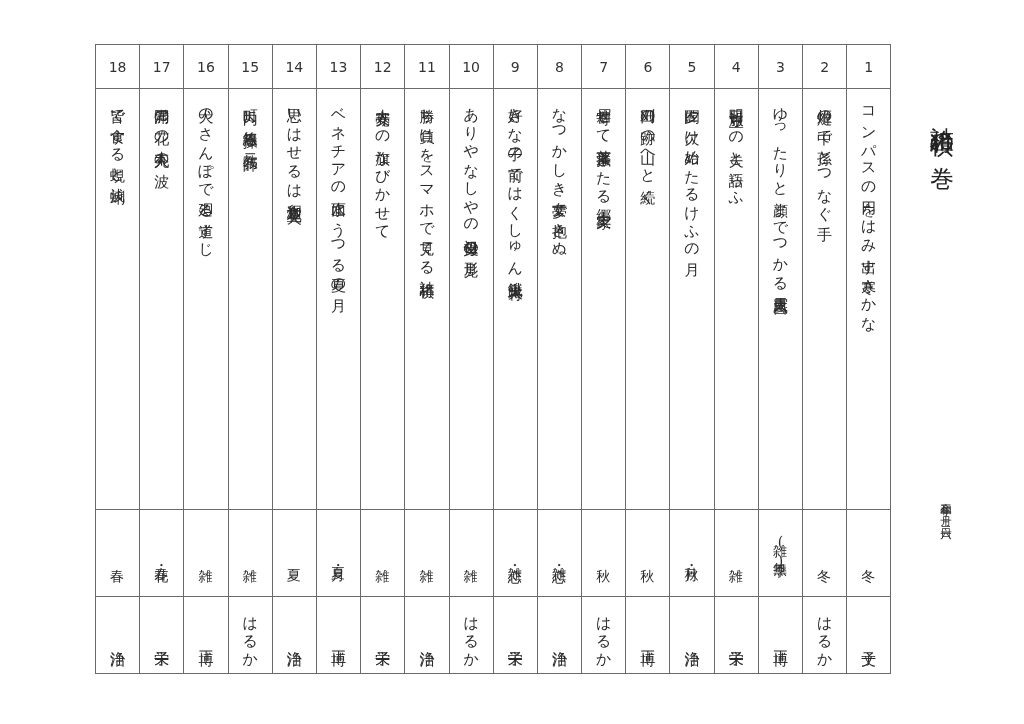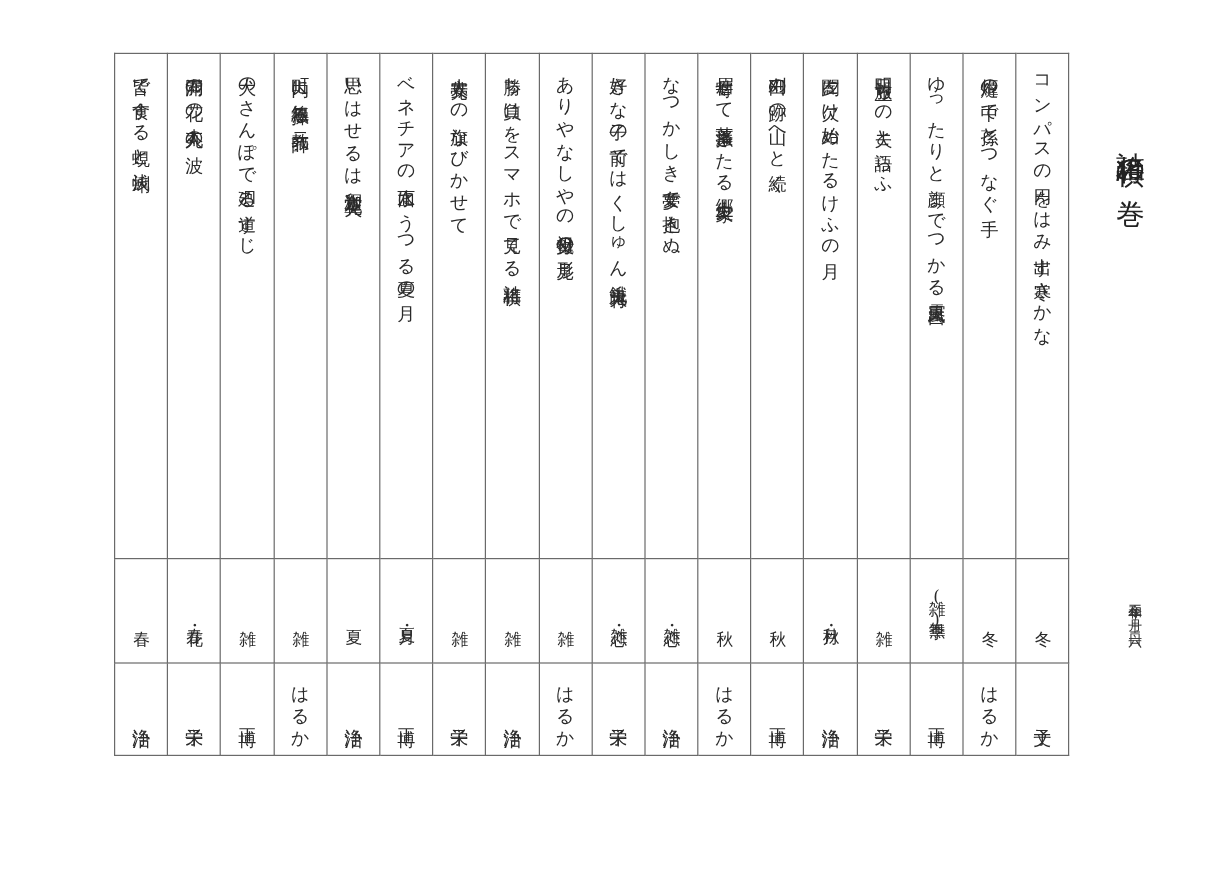--- a/index.html
+++ b/index.html
@@ -99,20 +99,40 @@
   }
   .date span { display: inline-block; }
 </style>
 </head>
 <body>
 
 <div class="sheet">
 
   <table class="renku">
     <tbody>
+      <tr class="num-row">
+        <td>18</td>
+        <td>17</td>
+        <td>16</td>
+        <td>15</td>
+        <td>14</td>
+        <td>13</td>
+        <td>12</td>
+        <td>11</td>
+        <td>10</td>
+        <td>9</td>
+        <td>8</td>
+        <td>7</td>
+        <td>6</td>
+        <td>5</td>
+        <td>4</td>
+        <td>3</td>
+        <td>2</td>
+        <td>1</td>
+      </tr>
 
       <tr class="verse-row">
         <td><span class="vtext">皆で食する蜆と浅蜊</span></td>
         <td><span class="vtext">満開の花の本丸人の波</span></td>
         <td><span class="vtext">犬のさんぽで廻る道すじ</span></td>
         <td><span class="vtext">町内に無線操る元教師</span></td>
         <td><span class="vtext">思いはせるは釈迦堂花火</span></td>
         <td><span class="vtext">ベネチアの水面にうつる夏の月</span></td>
         <td><span class="vtext">大安売りの旗なびかせて</span></td>
         <td><span class="vtext">勝ち負けをスマホで見てる詰将棋</span></td>

